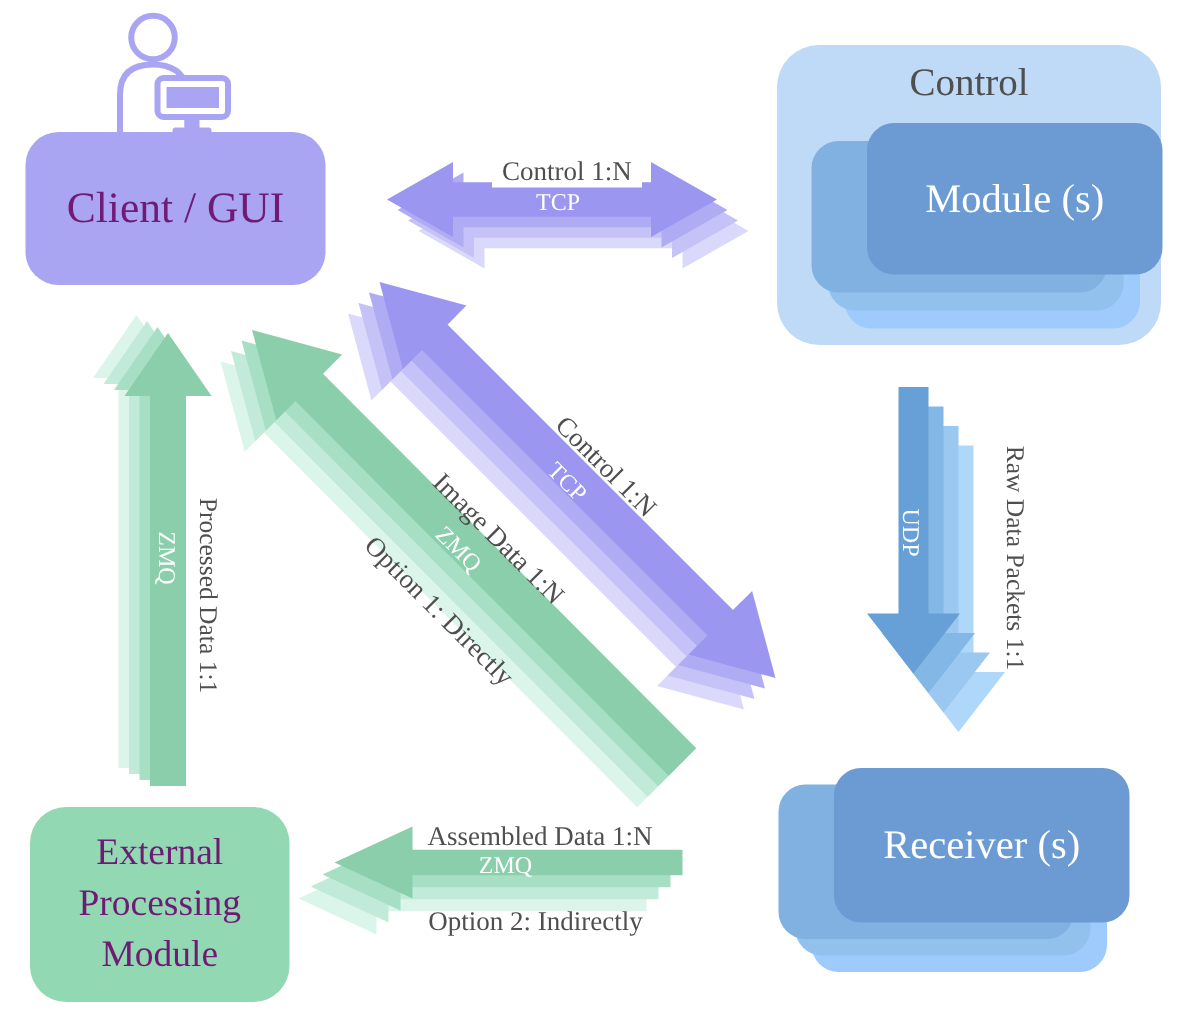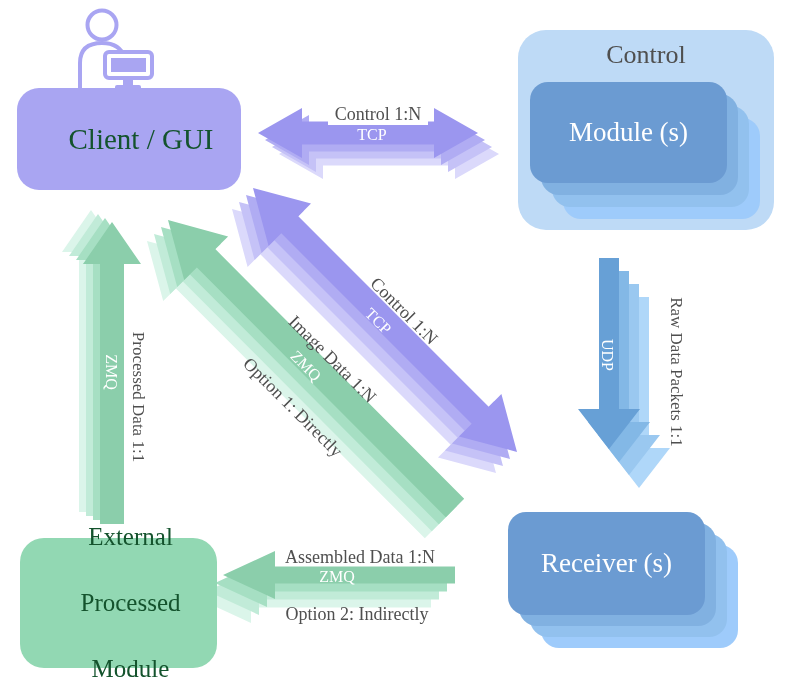--- a/index.html
+++ b/index.html
@@ -1,28 +1,28 @@
 <!DOCTYPE html>
 <html><head>
 <meta charset="utf-8">
 <style>
   html,body{margin:0;padding:0;background:#ffffff;}
   .stage{position:relative;width:787px;height:686px;background:#ffffff;overflow:hidden;
          font-family:"Liberation Serif","DejaVu Serif",serif;}
   .stage svg.arrows{position:absolute;left:0;top:0;}
   .abs{position:absolute;}
   .node{position:absolute;display:flex;align-items:center;justify-content:center;
-        color:#14532d;text-align:center;padding-left:24px;}
+        color:#701a75;text-align:center;}
   .client{left:17px;top:88px;width:200px;height:102px;border-radius:22px;font-size:29px;}
   .detector{left:518px;top:30px;width:256px;height:200px;border-radius:28px;}
   .detector-title{position:absolute;left:518px;top:40px;width:256px;text-align:center;
                   font-size:26px;}
   .stackbox{position:absolute;border-radius:18px;}
   .stackbox.front{display:flex;align-items:center;justify-content:center;
-                  color:#ffffff;font-size:27px;}
+                  color:#ffffff;font-size:27px;margin-left:48px;}
   .external{left:20px;top:538px;width:173px;height:130px;border-radius:24px;
             font-size:25px;line-height:1.36;flex-direction:column;}
   .person{position:absolute;left:72px;top:6px;}
   text{font-family:"Liberation Serif","DejaVu Serif",serif;}
   .lbl{font-size:18px;}
   .lbl-sm{font-size:17px;}
   .proto{font-size:16px;}
 </style>
 </head>
 <body>
@@ -118,19 +118,19 @@
     <span>Module (s)</span>
   </div>
 
   <div class="stackbox" style="left: 541px; top: 545px; width: 197px; height: 103px; background: rgb(158, 203, 251);"></div>
   <div class="stackbox" style="left: 530px; top: 534px; width: 197px; height: 103px; background: rgb(146, 193, 238);"></div>
   <div class="stackbox" style="left: 519px; top: 523px; width: 197px; height: 103px; background: rgb(129, 177, 225);"></div>
   <div class="stackbox front" style="left: 508px; top: 512px; width: 197px; height: 103px; background: rgb(107, 155, 210);">
     <span>Receiver (s)</span>
   </div>
 
-  <div class="node external" style="background: rgb(146, 216, 179); gap: 32px;">
+  <div class="node external" style="background: rgb(146, 216, 179);">
     <div>External</div>
-    <div>Processed</div>
+    <div>Processing</div>
     <div>Module</div>
   </div>
 
 </div>
 
 </body></html>

